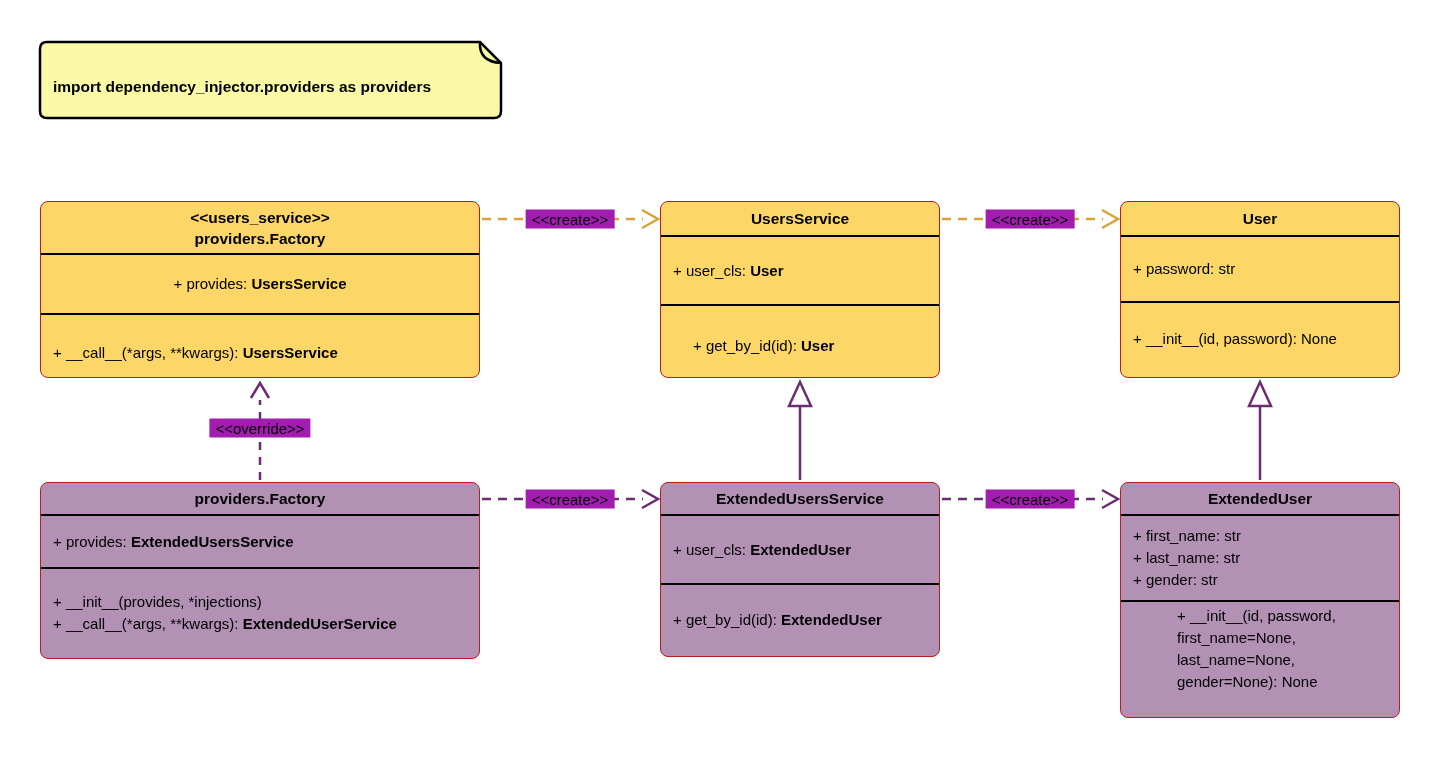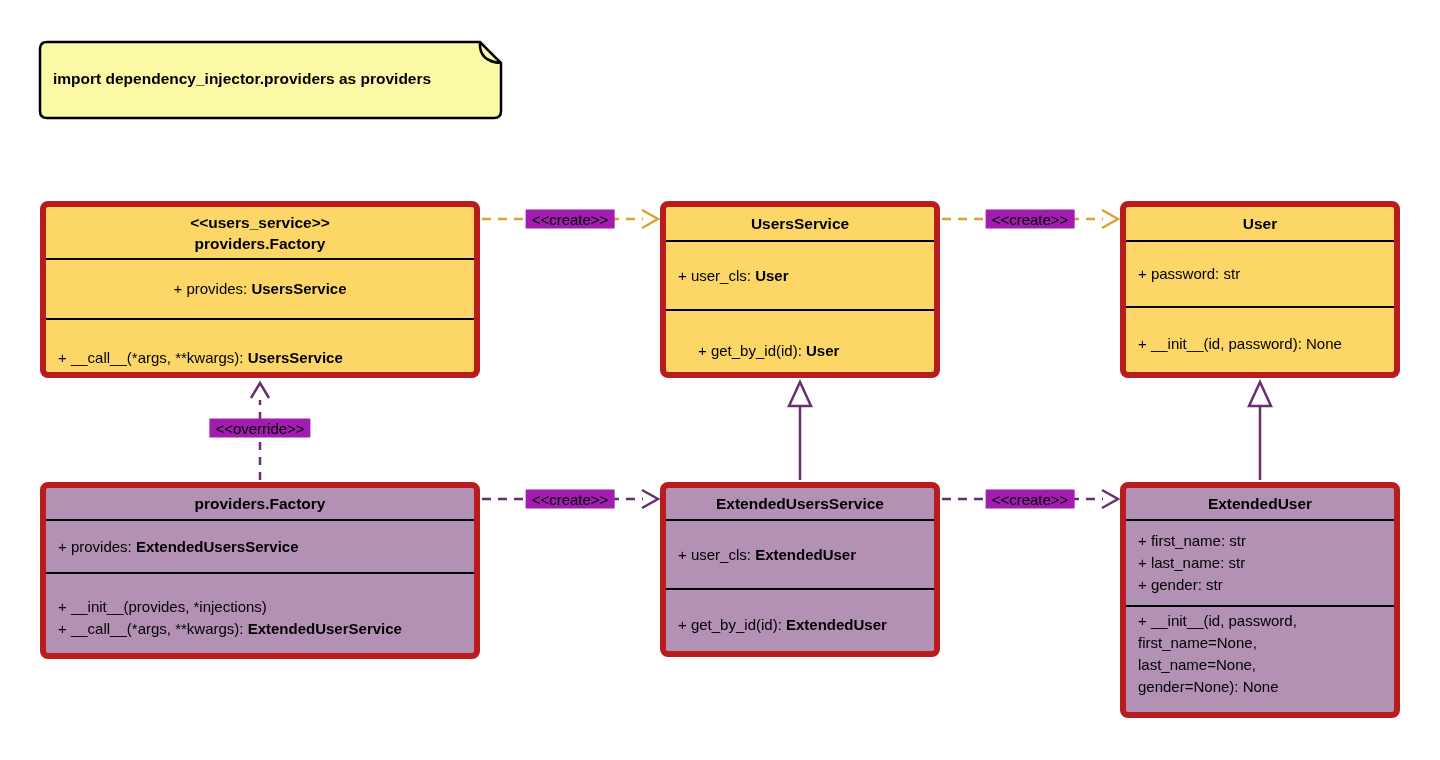--- a/index.html
+++ b/index.html
@@ -3,25 +3,25 @@
 <meta charset="utf-8">
 <style>
   * { margin:0; padding:0; box-sizing:border-box; }
   html,body { background:#ffffff; }
   body { font-family:"Liberation Sans", sans-serif; color:#000; }
   .canvas { position:relative; width:1440px; height:760px; background:#ffffff; overflow:hidden; }
 
   
   .note { position:absolute; left:40px; top:41px; width:460px; height:76px; }
   .note svg { position:absolute; left:-2px; top:-2px; }
-  .note-text { position:absolute; left:13px; top:0; width:440px; height:76px;
+  .note-text { position:absolute; left:13px; top:8px; width:440px; height:76px;
                display:flex; align-items:center; font-weight:bold; font-size:15.5px; }
 
   
-  .uml-class { position:absolute; border:6px solid #b91c1c; border-radius:8px; overflow:hidden; }
+  .uml-class { position:absolute; border:1px solid #b91c1c; border-radius:8px; overflow:hidden; }
   .uml-class.yellow { background:#FCD767; }
   .uml-class.purple { background:#B291B5; }
   .cls-header { display:flex; flex-direction:column; justify-content:center; align-items:center;
                 font-weight:bold; font-size:15.5px; line-height:21px; border-bottom:2px solid #000; }
   .section { display:flex; flex-direction:column; justify-content:center;
              padding:0 12px; font-size:15px; line-height:22px; }
   .section.attrs { border-bottom:2px solid #000; }
   .line .b { font-weight:bold; }
 
   
@@ -29,21 +29,21 @@
   .b1 .cls-header { height:53px; } .b1 .attrs { height:60px;align-items:center; }  .b1 .methods { height:60px;margin-top:8px; }
   .b2 { left:660px;  top:201px; width:280px; height:177px; }
   .b2 .cls-header { height:35px; } .b2 .attrs { height:69px; }  .b2 .methods { height:79px;margin-left:20px; }
   .b3 { left:1120px; top:201px; width:280px; height:177px; }
   .b3 .cls-header { height:35px; } .b3 .attrs { height:66px; }  .b3 .methods { height:72px; }
   .b4 { left:40px;   top:482px; width:440px; height:177px; }
   .b4 .cls-header { height:33px; } .b4 .attrs { height:53px; }  .b4 .methods { height:87px; }
   .b5 { left:660px;  top:482px; width:280px; height:175px; }
   .b5 .cls-header { height:33px; } .b5 .attrs { height:69px; }  .b5 .methods { height:69px; }
   .b6 { left:1120px; top:482px; width:280px; height:236px; }
-  .b6 .cls-header { height:33px; } .b6 .attrs { height:86px; }  .b6 .methods { height:93px; }
+  .b6 .cls-header { height:33px; } .b6 .attrs { height:86px; }  .b6 .methods { height:93px;margin-left:44px; }
 
   
   .edges { position:absolute; left:0; top:0; }
   .edge-label { position:absolute; transform:translate(-50%,-50%); background:#a21caf;
                 font-size:15px; padding:1px 6px; white-space:nowrap; }
 </style>
 </head>
 <body>
 
 <div class="canvas">

